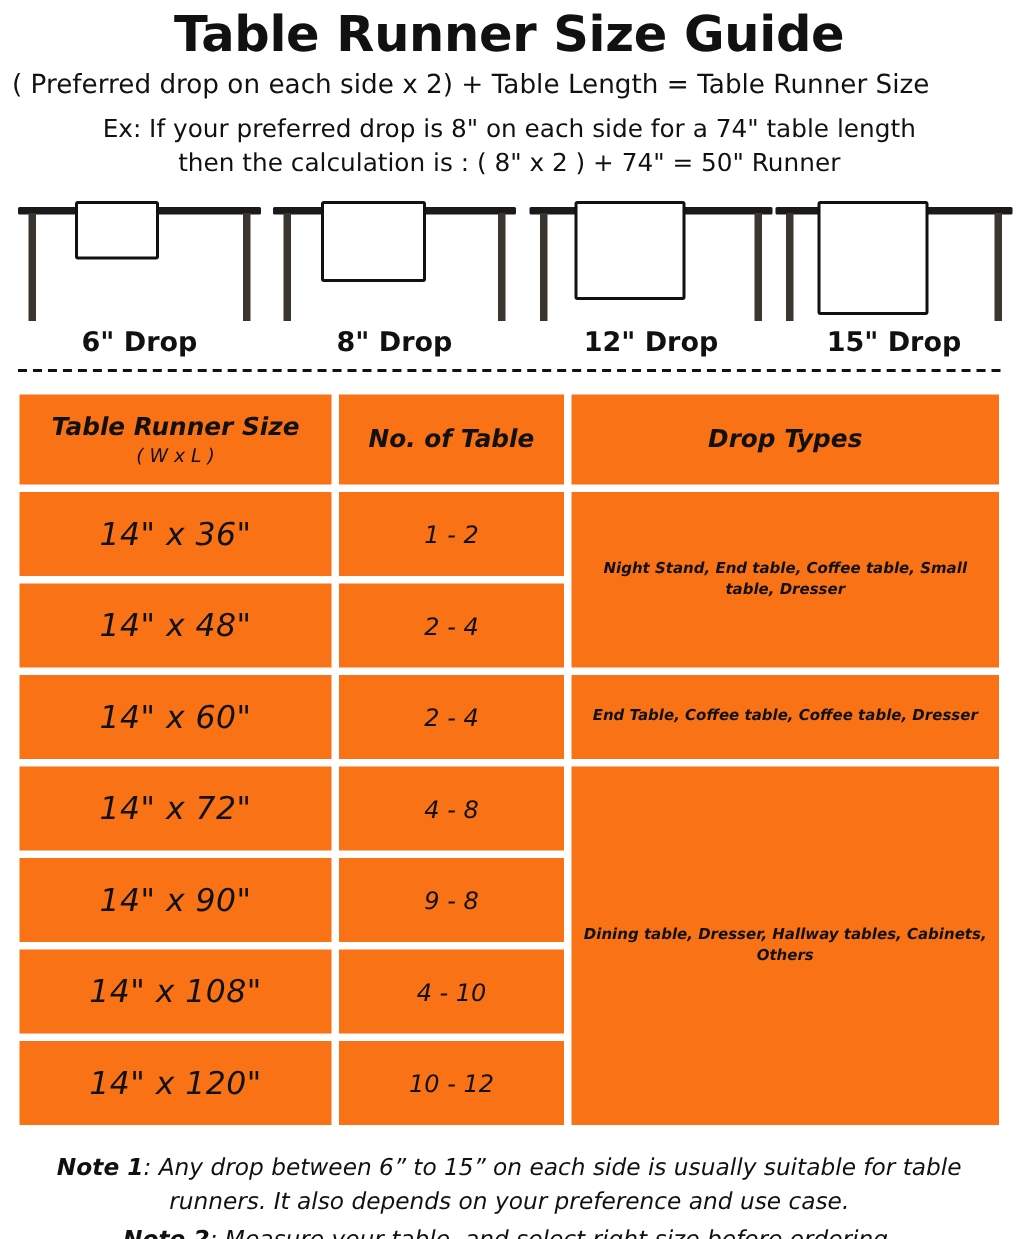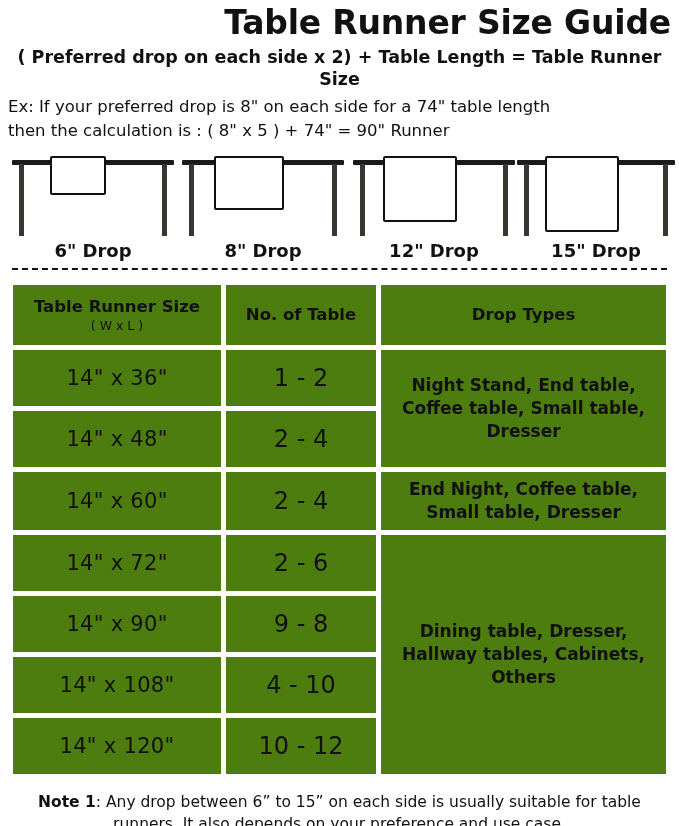--- a/index.html
+++ b/index.html
@@ -17,36 +17,35 @@
   .page {
     position: relative;
     width: 679px;
     height: 826px;
     box-sizing: border-box;
     padding: 0 8px;
   }
 
   
   .title {
-    text-align: right;
+    text-align: center;
     font-size: 33px;
     font-weight: bold;
     letter-spacing: -0.2px;
     margin: 6px 0 6px 0;
     line-height: 1.05;
   }
   .formula {
-    text-align: center;
+    text-align: left;
     font-size: 17.5px;
     margin: 6px 0 2px 0;
     line-height: 1.25;
-    font-weight: bold;
   }
   .example {
-    text-align: left;
+    text-align: center;
     font-size: 16.5px;
     line-height: 1.35;
     margin: 6px 0 0 0;
   }
   .example div { margin: 1px 0; }
 
   
   .diagram {
     position: relative;
     height: 110px;
@@ -97,78 +96,79 @@
   }
 
   
   table.sizes {
     width: 100%;
     border-collapse: separate;
     border-spacing: 5px 5px;
     table-layout: fixed;
   }
   table.sizes td {
-    background: #4d7c0f;
+    background: #f97316;
     text-align: center;
     vertical-align: middle;
     padding: 6px 6px;
+    font-style: italic;
   }
   td.hdr {
     font-size: 16.5px;
     font-weight: bold;
     height: 48px;
     line-height: 1.2;
   }
   td.hdr .sub {
     font-size: 12.5px;
     font-weight: normal;
     display: block;
     margin-top: 2px;
   }
   td.size {
     font-size: 21px;
     height: 44px;
     letter-spacing: 0.3px;
   }
   td.seats {
-    font-size: 24px;
+    font-size: 16px;
     height: 44px;
   }
   td.types {
-    font-size: 17px;
+    font-size: 10px;
     font-weight: bold;
     line-height: 1.35;
     padding: 8px 14px;
   }
   col.c1 { width: 208px; }
   col.c2 { width: 150px; }
   col.c3 { width: auto; }
 
   
   .notes {
     margin: 12px 6px 0 6px;
     font-size: 15.5px;
     line-height: 1.45;
     text-align: center;
   }
-  .notes .note { margin: 3px 0; }
+  .notes .note { margin: 3px 0; font-style: italic; }
   .notes b { font-weight: bold; }
 </style>
 </head>
 <body>
 
 <div class="page">
 
   <h1 class="title">Table Runner Size Guide</h1>
 
   <div class="formula">( Preferred drop on each side x 2) + Table Length = Table Runner Size</div>
 
   <div class="example">
     <div>Ex: If your preferred drop is 8" on each side for a 74" table length</div>
-    <div>then the calculation is : ( 8" x 5 ) + 74" = 90" Runner</div>
+    <div>then the calculation is : ( 8" x 2 ) + 74" = 50" Runner</div>
   </div>
 
   <div class="diagram">
 
     <div class="tablefig" style="left:0px; width:162px;">
       <div class="tabletop"></div>
       <div class="leg left"></div>
       <div class="leg right"></div>
       <div class="runner" style="left:38px; width:52px; height:35px;"></div>
       <div class="droplabel">6" Drop</div>
@@ -225,26 +225,26 @@
       </tr>
 
       <tr>
         <td class="size">14" x 48"</td>
         <td class="seats">2 - 4</td>
       </tr>
 
       <tr>
         <td class="size">14" x 60"</td>
         <td class="seats">2 - 4</td>
-        <td class="types">End Night, Coffee table, Small table, Dresser</td>
+        <td class="types">End Table, Coffee table, Coffee table, Dresser</td>
       </tr>
 
       <tr>
         <td class="size">14" x 72"</td>
-        <td class="seats">2 - 6</td>
+        <td class="seats">4 - 8</td>
         <td class="types" rowspan="4">Dining table, Dresser, Hallway tables, Cabinets, Others</td>
       </tr>
 
       <tr>
         <td class="size">14" x 90"</td>
         <td class="seats">9 - 8</td>
       </tr>
 
       <tr>
         <td class="size">14" x 108"</td>

